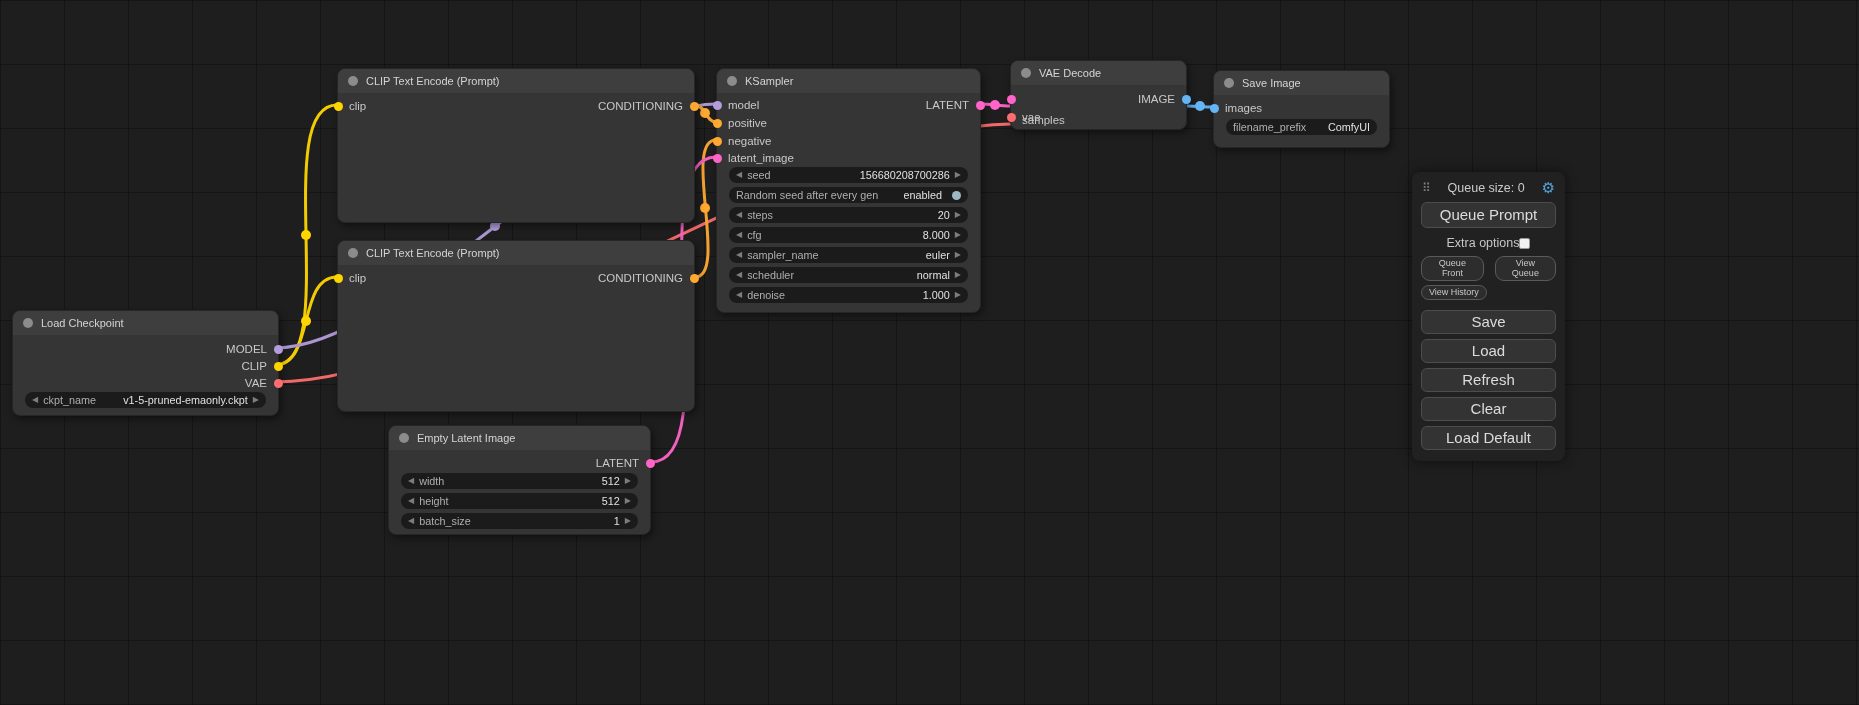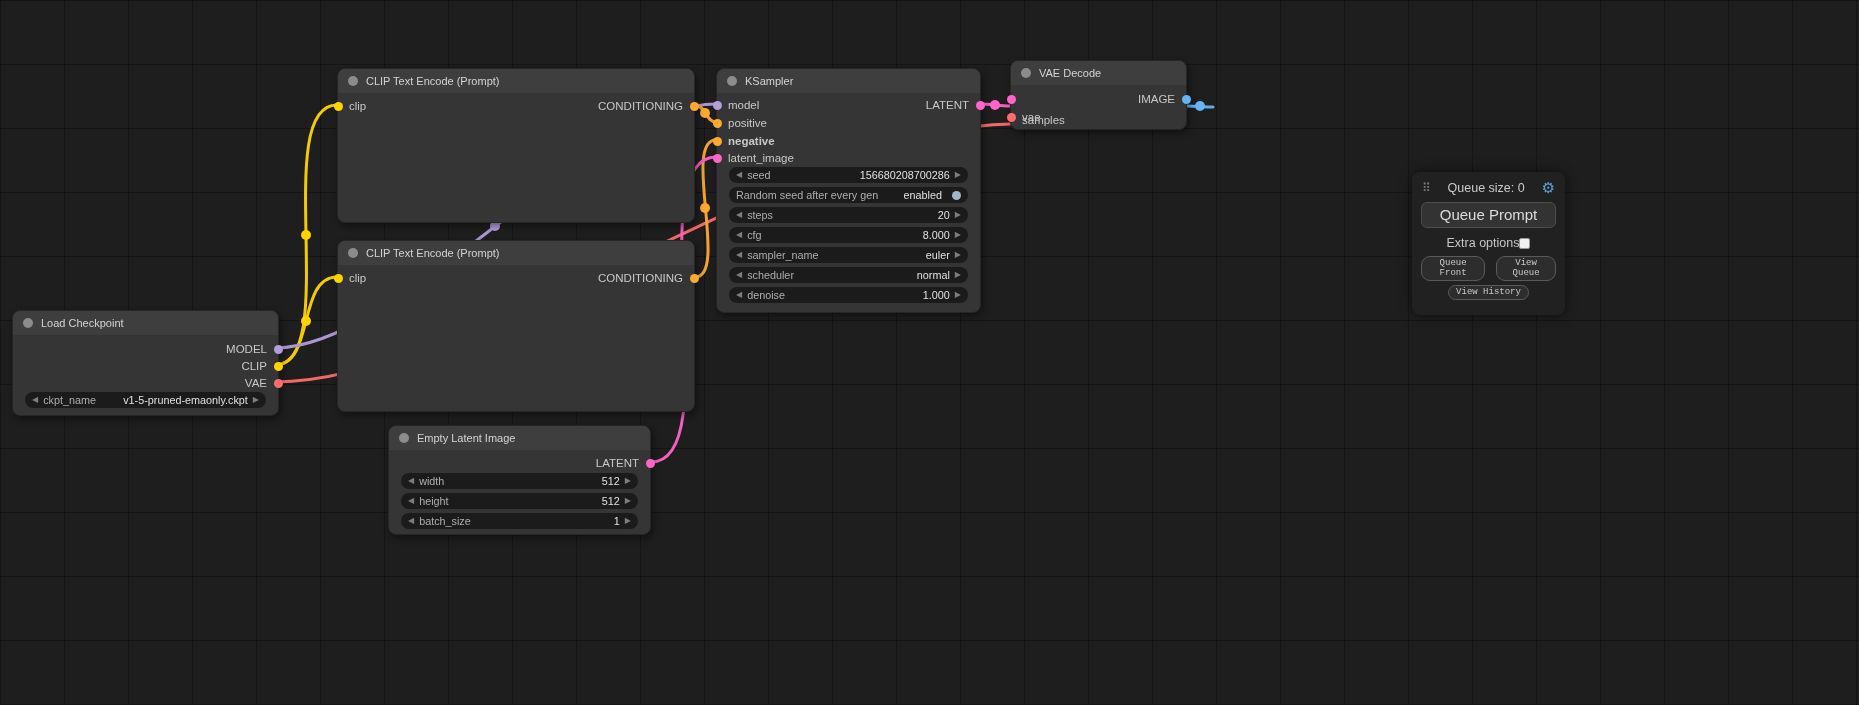--- a/index.html
+++ b/index.html
@@ -69,21 +69,21 @@
     display:block; width:100%;
     background:#333333; border:1px solid #4d4d4d; color:#dcdcdc;
     border-radius:6px; font-family:inherit; font-size:15px;
     padding:2px 0 3px; cursor:pointer; text-align:center;
   }
   .qbtn.primary { margin-bottom:6px; padding:3px 0 4px; }
   .extra { display:flex; align-items:center; justify-content:center; 
            font-size:12.5px; padding:2px 0 6px; }
   .cbox { width:11px; height:11px; background:#f2f2f2; border:1px solid #999;
           border-radius:2px; cursor:pointer; flex:none; }
-  .minirow { display:flex; justify-content:center; gap:11px; margin-bottom:4px;font-family:Liberation Mono, monospace; }
+  .minirow { display:flex; justify-content:flex-start; gap:11px; margin-bottom:4px; }
   .mini { background:#2d2d2d; border:1px solid #5a5a5a; color:#c9c9c9;
           border-radius:9px; font-size:9px; padding:1px 7px 2px;
           font-family:inherit; cursor:pointer; }
   .stack { display:flex; flex-direction:column; gap:5px; margin-top:10px; }
 </style>
 </head>
 <body>
 
 <div class="canvas">
 
@@ -180,21 +180,21 @@
     </div>
   </div>
 
   <div class="node" style="left:716px; top:68px; width:265px; height:245px;">
     <div class="ntitle">
       <span class="ndot" style="background-color: rgb(140, 140, 140);"></span>
       <span>KSampler</span>
     </div>
     <div class="srow in" style="top:28px;">model</div>
     <div class="srow in" style="top:46px;">positive</div>
-    <div class="srow in" style="top:64px;font-weight:bold;">negative</div>
+    <div class="srow in" style="top:64px;">negative</div>
     <div class="srow in" style="top:81px;">latent_image</div>
     <span class="slot in" style="top: 32px; background-color: rgb(179, 157, 219);"></span>
     <span class="slot in" style="top: 50px; background-color: rgb(255, 169, 49);"></span>
     <span class="slot in" style="top: 68px; background-color: rgb(255, 169, 49);"></span>
     <span class="slot in" style="top: 85px; background-color: rgb(255, 100, 200);"></span>
     <div class="srow out" style="top:28px;">LATENT</div>
     <span class="slot out" style="top: 32px; background-color: rgb(255, 100, 200);"></span>
 
     <div class="widget" style="top:98px;">
       <span class="arrow">◀</span>
@@ -245,34 +245,53 @@
       <span>VAE Decode</span>
     </div>
     <div class="srow in" style="top:30px;margin-top:21px;">samples</div>
     <div class="srow in" style="top:48px;">vae</div>
     <span class="slot in" style="top: 34px; background-color: rgb(255, 100, 200);"></span>
     <span class="slot in" style="top: 52px; background-color: rgb(255, 110, 110);"></span>
     <div class="srow out" style="top:30px;">IMAGE</div>
     <span class="slot out" style="top: 34px; background-color: rgb(100, 181, 246);"></span>
   </div>
 
+  <div class="node" style="left:1213px; top:70px; width:177px; height:78px;">
+    <div class="ntitle">
+      <span class="ndot" style="background-color: rgb(140, 140, 140);"></span>
+      <span>Save Image</span>
+    </div>
+    <div class="srow in" style="top:29px;">images</div>
+    <span class="slot in" style="top: 33px; background-color: rgb(100, 181, 246);"></span>
+    <div class="widget" style="top:48px;">
+      <span>filename_prefix</span>
+      <span class="wval">ComfyUI</span>
+    </div>
+  </div>
 
   <div class="menu">
     <div class="mhead">
       <span class="drag">⠿</span>
       <span>Queue size: 0</span>
       <span class="gear" style="color: rgb(85, 163, 217);">⚙</span>
     </div>
     <button class="qbtn primary">Queue Prompt</button>
     <div class="extra">
       <span>Extra options</span>
       <span class="cbox"></span>
     </div>
     <div class="minirow">
       <button class="mini">Queue Front</button>
       <button class="mini">View Queue</button>
     </div>
     <div class="minirow">
       <button class="mini">View History</button>
     </div>
+    <div class="stack">
+      <button class="qbtn">Save</button>
+      <button class="qbtn">Load</button>
+      <button class="qbtn">Refresh</button>
+      <button class="qbtn">Clear</button>
+      <button class="qbtn">Load Default</button>
+    </div>
   </div>
 
 </div>
 
 </body></html>

